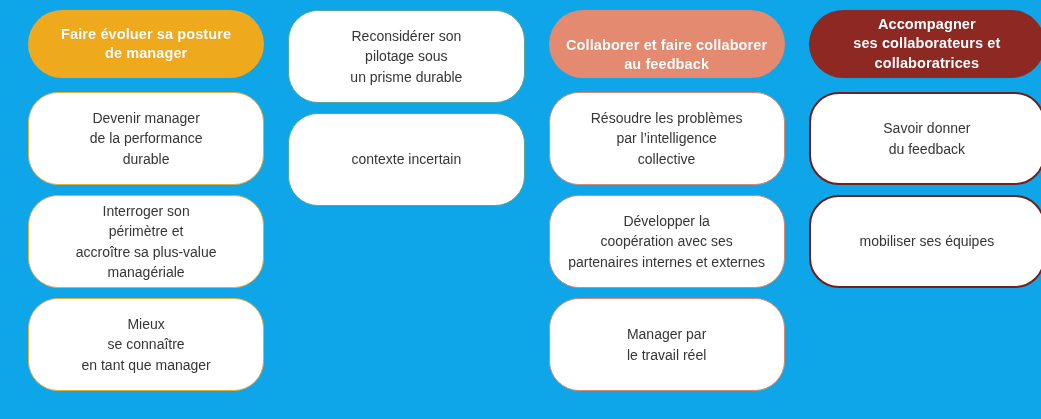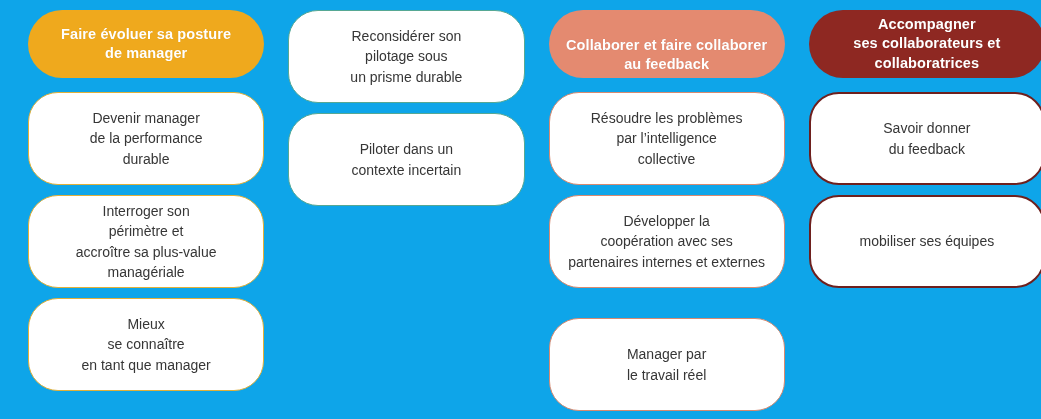--- a/index.html
+++ b/index.html
@@ -136,21 +136,20 @@
         <div class="cards">
           <div class="card" style="border-color: rgb(86, 168, 148); text-align: center;">
             <div>
               <span>Reconsidérer son</span>
               <span>pilotage sous</span>
               <span>un prisme durable</span>
             </div>
           </div>
           <div class="card" style="border-color: rgb(86, 168, 148);">
             <div>
-              <span>Piloter dans un</span>
               <span>contexte incertain</span>
             </div>
           </div>
           <div class="card-empty"></div>
         </div>
       </div>
       <div class="column">
         <div class="col-header" style="background: rgb(228, 138, 112); align-items: flex-end;">
           <div>
             <span>Collaborer et faire collaborer</span>
@@ -165,21 +164,21 @@
               <span>collective</span>
             </div>
           </div>
           <div class="card" style="border-color: rgb(216, 138, 112);">
             <div>
               <span>Développer la</span>
               <span>coopération avec ses</span>
               <span>partenaires internes et externes</span>
             </div>
           </div>
-          <div class="card" style="border-color: rgb(216, 138, 112); margin-top: 20px;">
+          <div class="card" style="border-color: rgb(216, 138, 112);">
             <div>
               <span>Manager par</span>
               <span>le travail réel</span>
             </div>
           </div>
         </div>
       </div>
       <div class="column accent-darkred">
         <div class="col-header" style="background: rgb(142, 40, 34);">
           <div>

